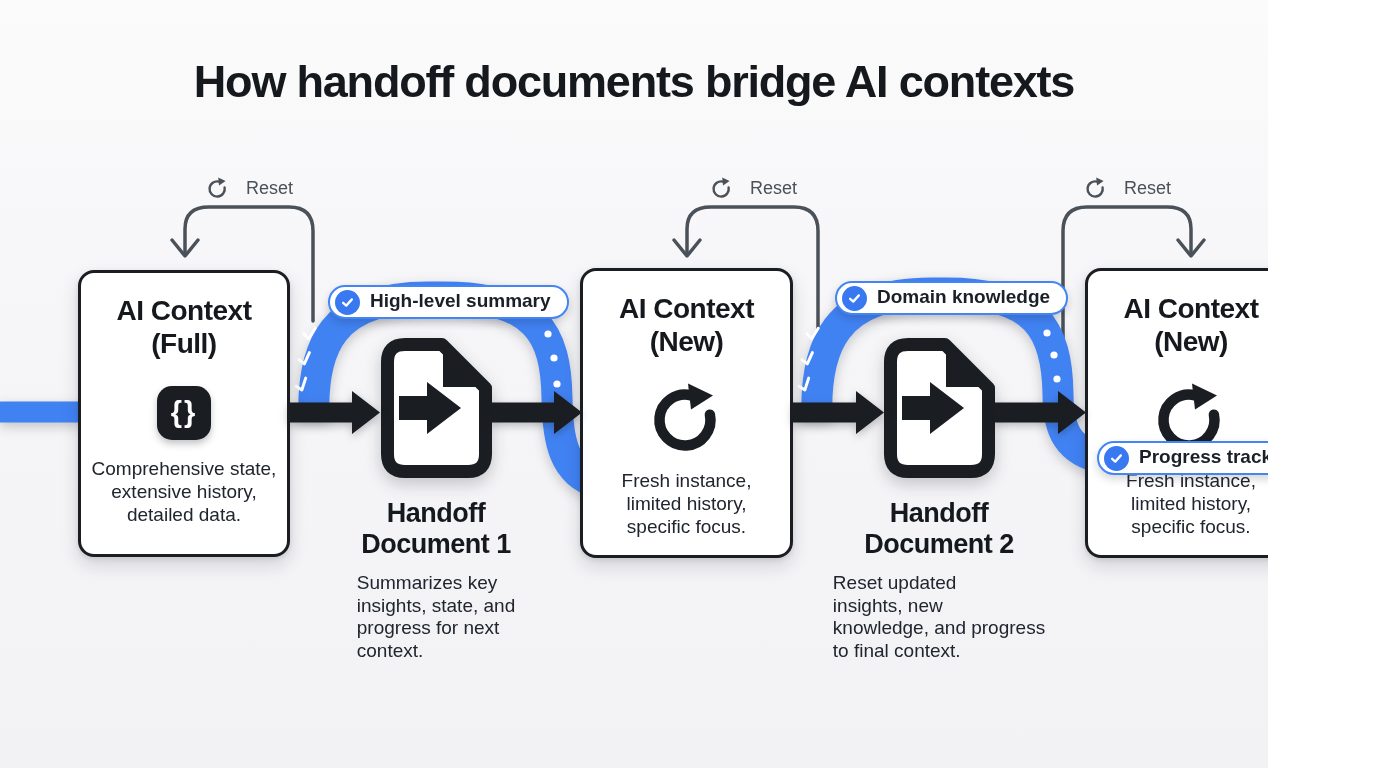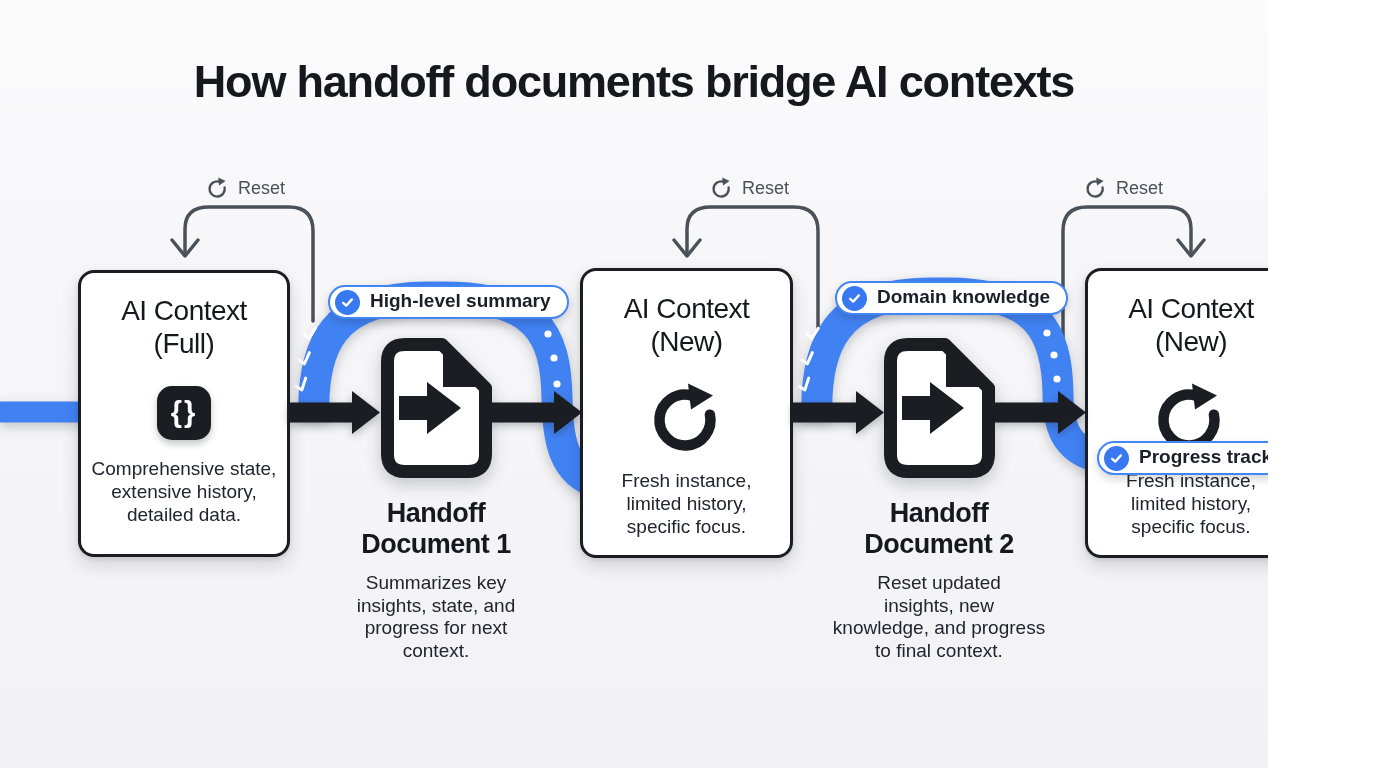--- a/index.html
+++ b/index.html
@@ -14,49 +14,49 @@
     position:absolute;top:56px;left:0;width:100%;text-align:center;margin:0;
     font-size:45px;font-weight:700;letter-spacing:-1.2px;color:#15181D;
   }
   
   .card{
     position:absolute;background:#fff;border:3px solid #1A1D22;border-radius:16px;
     box-shadow:0 8px 18px rgba(20,24,35,.14),0 2px 5px rgba(20,24,35,.10);
     display:flex;flex-direction:column;align-items:center;box-sizing:border-box;
   }
   .card-title{
-    margin-top:21px;text-align:center;font-size:28px;font-weight:400;
+    margin-top:21px;text-align:center;font-size:28px;font-weight:700;
     line-height:33px;letter-spacing:-.5px;color:#15181D;
   }
   .card-body{
     text-align:center;font-size:19px;line-height:23px;color:#20252E;white-space:pre-line;
   }
   .braces-chip{
     margin-top:26px;width:54px;height:54px;background:#1A1D22;border-radius:15px;
     display:flex;align-items:center;justify-content:center;
     box-shadow:0 4px 7px rgba(20,24,35,.25);
   }
   .braces-chip span{color:#fff;font-size:29px;font-weight:700;letter-spacing:2px;line-height:1;transform:translateY(-1px);}
   .refresh-wrap{margin-top:24px;height:70px;display:flex;align-items:center;justify-content:center;}
   
   .doc-group{position:absolute;width:230px;display:flex;flex-direction:column;align-items:center;}
   .doc-svg{filter:drop-shadow(0 6px 8px rgba(20,24,35,.22));}
   .doc-title{margin-top:19px;text-align:center;font-size:27px;font-weight:700;line-height:31px;letter-spacing:-.5px;color:#15181D;}
-  .doc-body{margin-top:12px;text-align:center;font-size:19px;line-height:22.5px;color:#20252E;white-space:pre-line;}
+  .doc-body{margin-top:12px;font-size:19px;line-height:22.5px;color:#20252E;white-space:pre-line;}
   
   .badge{
     position:absolute;height:34px;display:flex;align-items:center;gap:10px;
     background:#fff;border:2px solid #4285F4;border-radius:19px;
     padding:0 16px 0 5px;box-sizing:border-box;
     box-shadow:0 4px 9px rgba(20,24,35,.18);
   }
   .badge-label{font-size:19px;font-weight:700;color:#1A1F28;white-space:nowrap;transform:translateY(-1px);}
   .badge-check{width:25px;height:25px;border-radius:50%;background:#3878F0;display:flex;align-items:center;justify-content:center;flex:0 0 auto;}
   
-  .reset-row{position:absolute;display:flex;align-items:center;gap:9px;}
+  .reset-row{position:absolute;display:flex;align-items:center;gap:17px;}
   .reset-label{font-size:18px;color:#4B5158;}
 </style>
 </head>
 <body>
 
 <div class="canvas">
 
   <h1 class="page-title">How handoff documents bridge AI contexts</h1>
 
   <svg class="layer" viewBox="0 0 1376 768">

